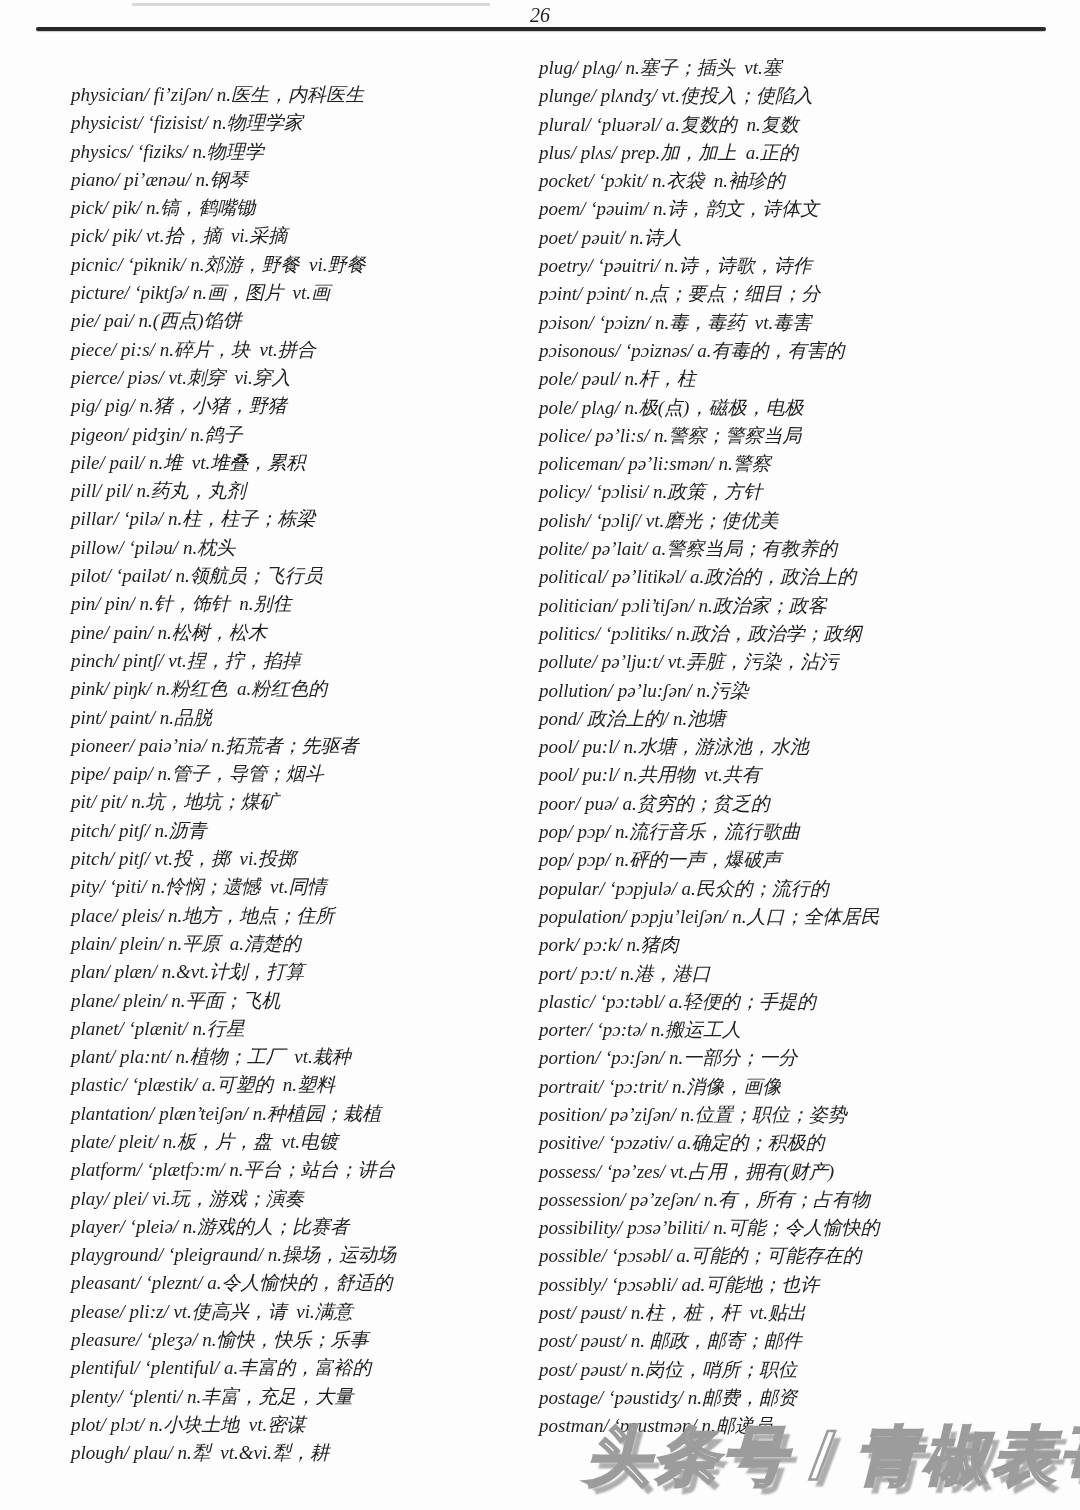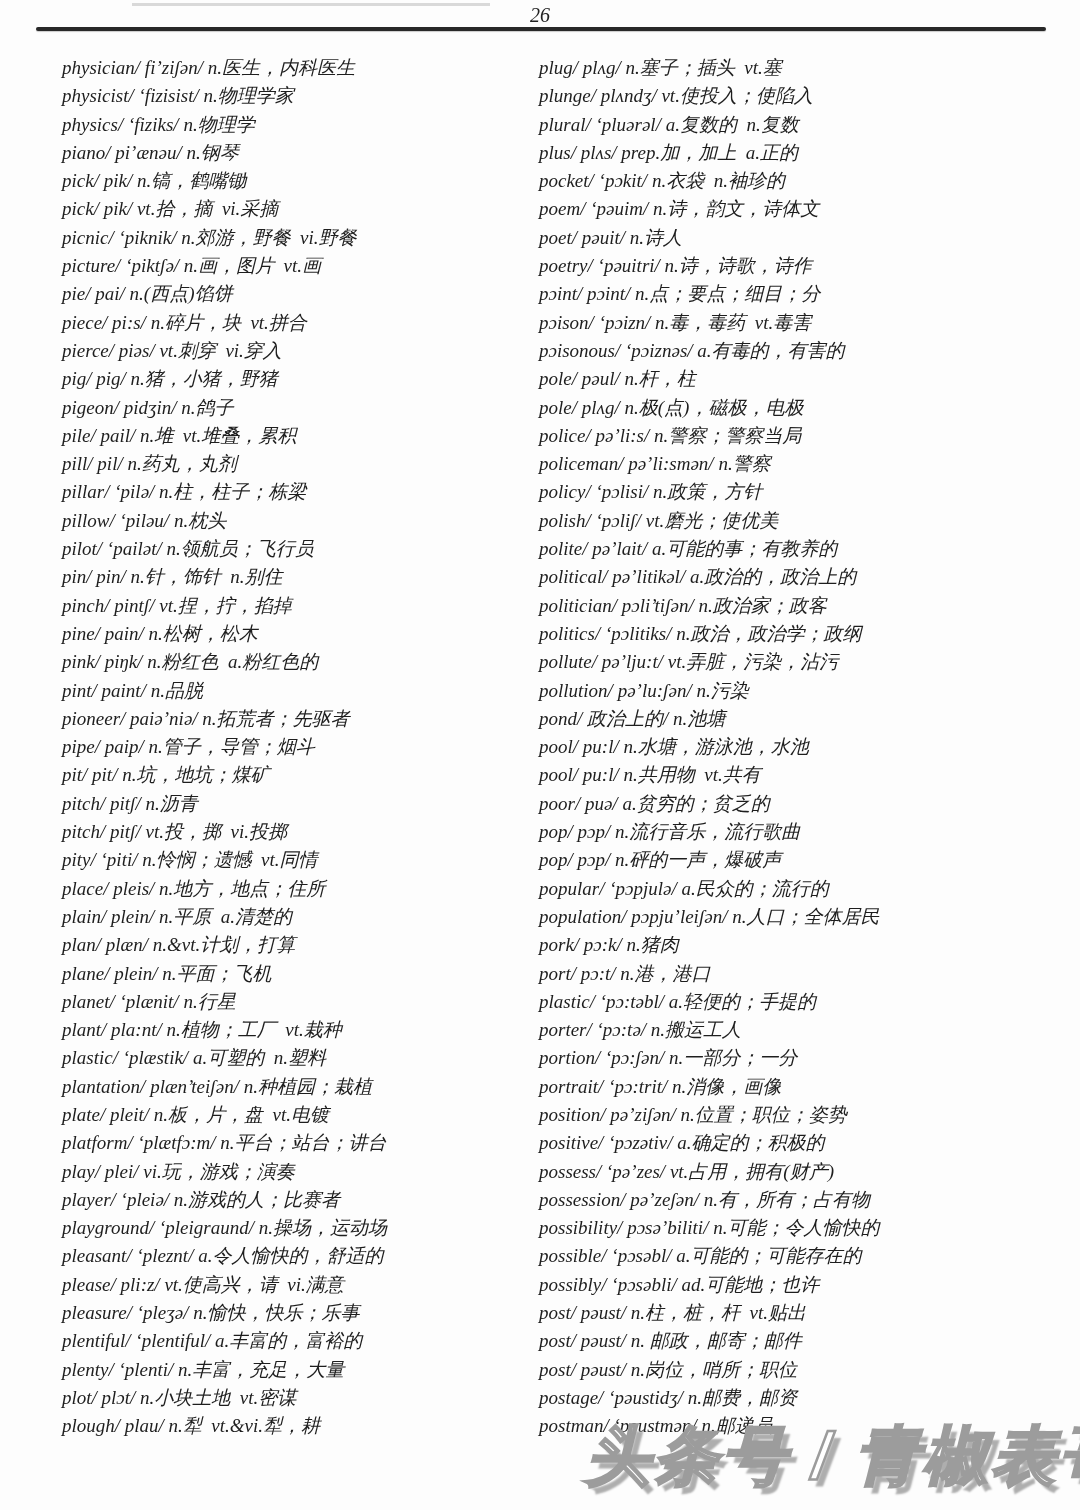--- a/index.html
+++ b/index.html
@@ -22,21 +22,21 @@
   }
   .header-rule{
     position:absolute;top:27px;left:36px;width:1010px;height:4px;
     background:#282828;border-radius:2px;
     box-shadow:0 1px 1px rgba(0,0,0,0.2);
   }
   .col{
     position:absolute;top:54px;
     font-size:19px;line-height:28.3px;
   }
-  .col-left{left:62px;width:490px;}
+  .col-left{left:71px;width:490px;margin-top:27px;}
   .col-right{left:539px;width:515px;}
   .entry{
     white-space:pre;
     height:28.3px;
   }
   .watermark{
     position:absolute;left:586px;top:1424px;
     font-family:"Liberation Sans","DejaVu Sans",sans-serif;
     font-weight:bold;
     font-size:64px;
@@ -69,22 +69,22 @@
       <div class="entry">piece/ pi:s/ n.碎片，块  vt.拼合</div>
       <div class="entry">pierce/ piəs/ vt.刺穿  vi.穿入</div>
       <div class="entry">pig/ pig/ n.猪，小猪，野猪</div>
       <div class="entry">pigeon/ pidʒin/ n.鸽子</div>
       <div class="entry">pile/ pail/ n.堆  vt.堆叠，累积</div>
       <div class="entry">pill/ pil/ n.药丸，丸剂</div>
       <div class="entry">pillar/ ‘pilə/ n.柱，柱子；栋梁</div>
       <div class="entry">pillow/ ‘piləu/ n.枕头</div>
       <div class="entry">pilot/ ‘pailət/ n.领航员；飞行员</div>
       <div class="entry">pin/ pin/ n.针，饰针  n.别住</div>
+      <div class="entry">pine/ pain/ n.松树，松木</div>
       <div class="entry">pinch/ pintʃ/ vt.捏，拧，掐掉</div>
-      <div class="entry">pine/ pain/ n.松树，松木</div>
       <div class="entry">pink/ piŋk/ n.粉红色  a.粉红色的</div>
       <div class="entry">pint/ paint/ n.品脱</div>
       <div class="entry">pioneer/ paiə’niə/ n.拓荒者；先驱者</div>
       <div class="entry">pipe/ paip/ n.管子，导管；烟斗</div>
       <div class="entry">pit/ pit/ n.坑，地坑；煤矿</div>
       <div class="entry">pitch/ pitʃ/ n.沥青</div>
       <div class="entry">pitch/ pitʃ/ vt.投，掷  vi.投掷</div>
       <div class="entry">pity/ ‘piti/ n.怜悯；遗憾  vt.同情</div>
       <div class="entry">place/ pleis/ n.地方，地点；住所</div>
       <div class="entry">plain/ plein/ n.平原  a.清楚的</div>
@@ -118,21 +118,21 @@
       <div class="entry">poetry/ ‘pəuitri/ n.诗，诗歌，诗作</div>
       <div class="entry">pɔint/ pɔint/ n.点；要点；细目；分</div>
       <div class="entry">pɔison/ ‘pɔizn/ n.毒，毒药  vt.毒害</div>
       <div class="entry">pɔisonous/ ‘pɔiznəs/ a.有毒的，有害的</div>
       <div class="entry">pole/ pəul/ n.杆，柱</div>
       <div class="entry">pole/ plʌg/ n.极(点)，磁极，电极</div>
       <div class="entry">police/ pə’li:s/ n.警察；警察当局</div>
       <div class="entry">policeman/ pə’li:smən/ n.警察</div>
       <div class="entry">policy/ ‘pɔlisi/ n.政策，方针</div>
       <div class="entry">polish/ ‘pɔliʃ/ vt.磨光；使优美</div>
-      <div class="entry">polite/ pə’lait/ a.可能的事；有教养的</div>
+      <div class="entry">polite/ pə’lait/ a.警察当局；有教养的</div>
       <div class="entry">political/ pə’litikəl/ a.政治的，政治上的</div>
       <div class="entry">politician/ pɔli’tiʃən/ n.政治家；政客</div>
       <div class="entry">politics/ ‘pɔlitiks/ n.政治，政治学；政纲</div>
       <div class="entry">pollute/ pə’lju:t/ vt.弄脏，污染，沾污</div>
       <div class="entry">pollution/ pə’lu:ʃən/ n.污染</div>
       <div class="entry">pond/ 政治上的/ n.池塘</div>
       <div class="entry">pool/ pu:l/ n.水塘，游泳池，水池</div>
       <div class="entry">pool/ pu:l/ n.共用物  vt.共有</div>
       <div class="entry">poor/ puə/ a.贫穷的；贫乏的</div>
       <div class="entry">pop/ pɔp/ n.流行音乐，流行歌曲</div>

